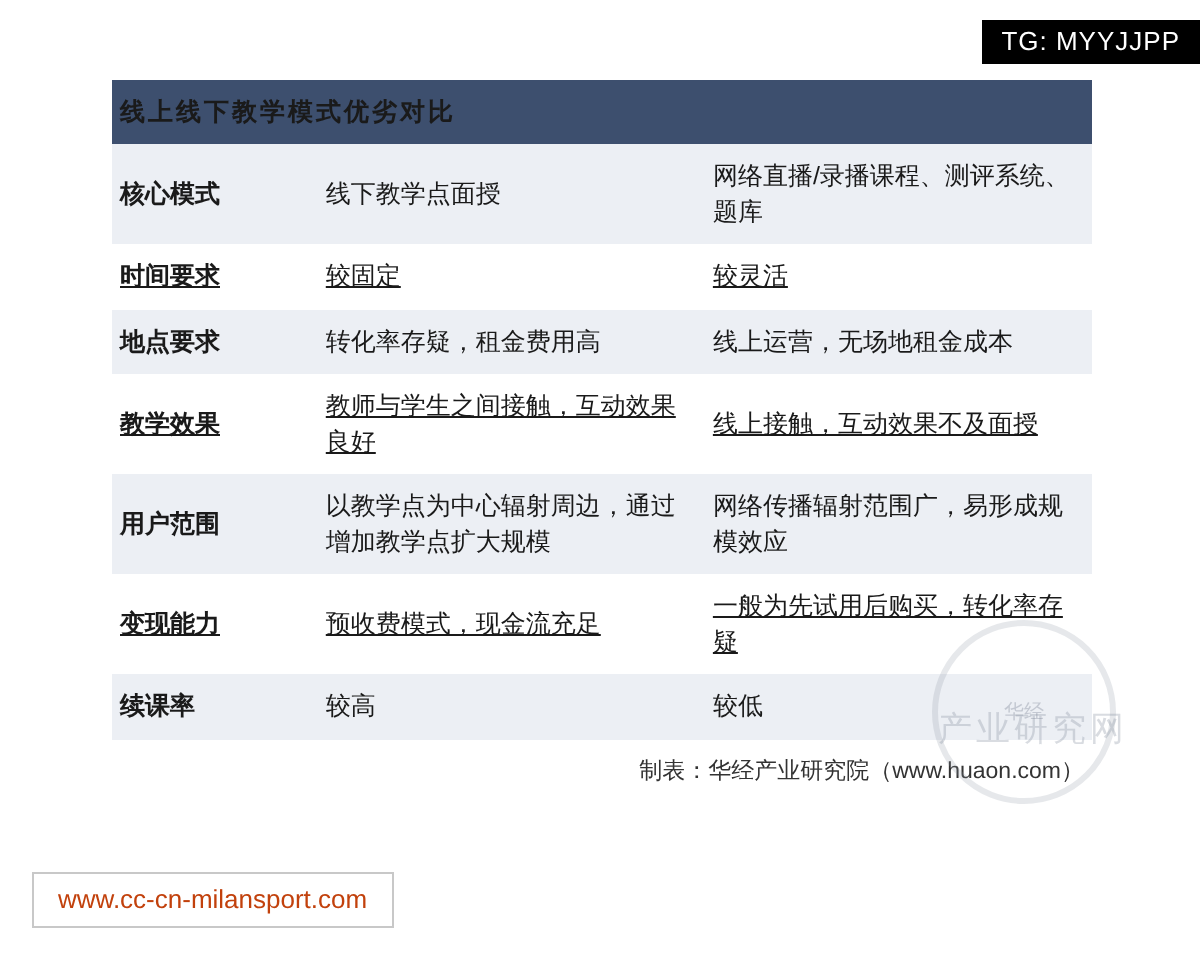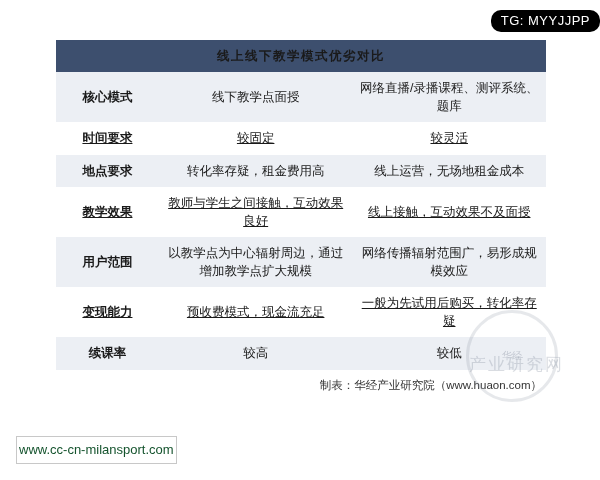--- a/index.html
+++ b/index.html
@@ -20,51 +20,49 @@
     position: absolute;
     top: 10px;
     right: 0px;
     background: #000000;
     color: #ffffff;
     font-size: 13px;
     line-height: 22px;
     padding: 0 10px;
     letter-spacing: 0.5px;
     font-family: "Liberation Sans", sans-serif;
-    border-radius: 10px;
   }
 
   
   .wm-bar {
     position: absolute;
     left: 16px;
     bottom: 16px;
     background: #ffffff;
     border: 1px solid #c8c8c8;
-    color: #14532d;
+    color: #c2410c;
     font-size: 13px;
     line-height: 26px;
-    padding: 0 2px;
+    padding: 0 12px;
   }
 
   .table-wrap {
     position: absolute;
     left: 56px;
     top: 40px;
     width: 490px;
   }
 
   table.cmp {
     border-collapse: collapse;
     width: 100%;
     table-layout: fixed;
   }
 
   table.cmp td, table.cmp th {
-    text-align: center;
     vertical-align: middle;
     padding: 7px 4px;
     font-size: 12.5px;
     color: #1a1a1a;
     line-height: 1.45;
   }
 
   .title-cell {
     background: #3d4f6e;
     color: #ffffff;

